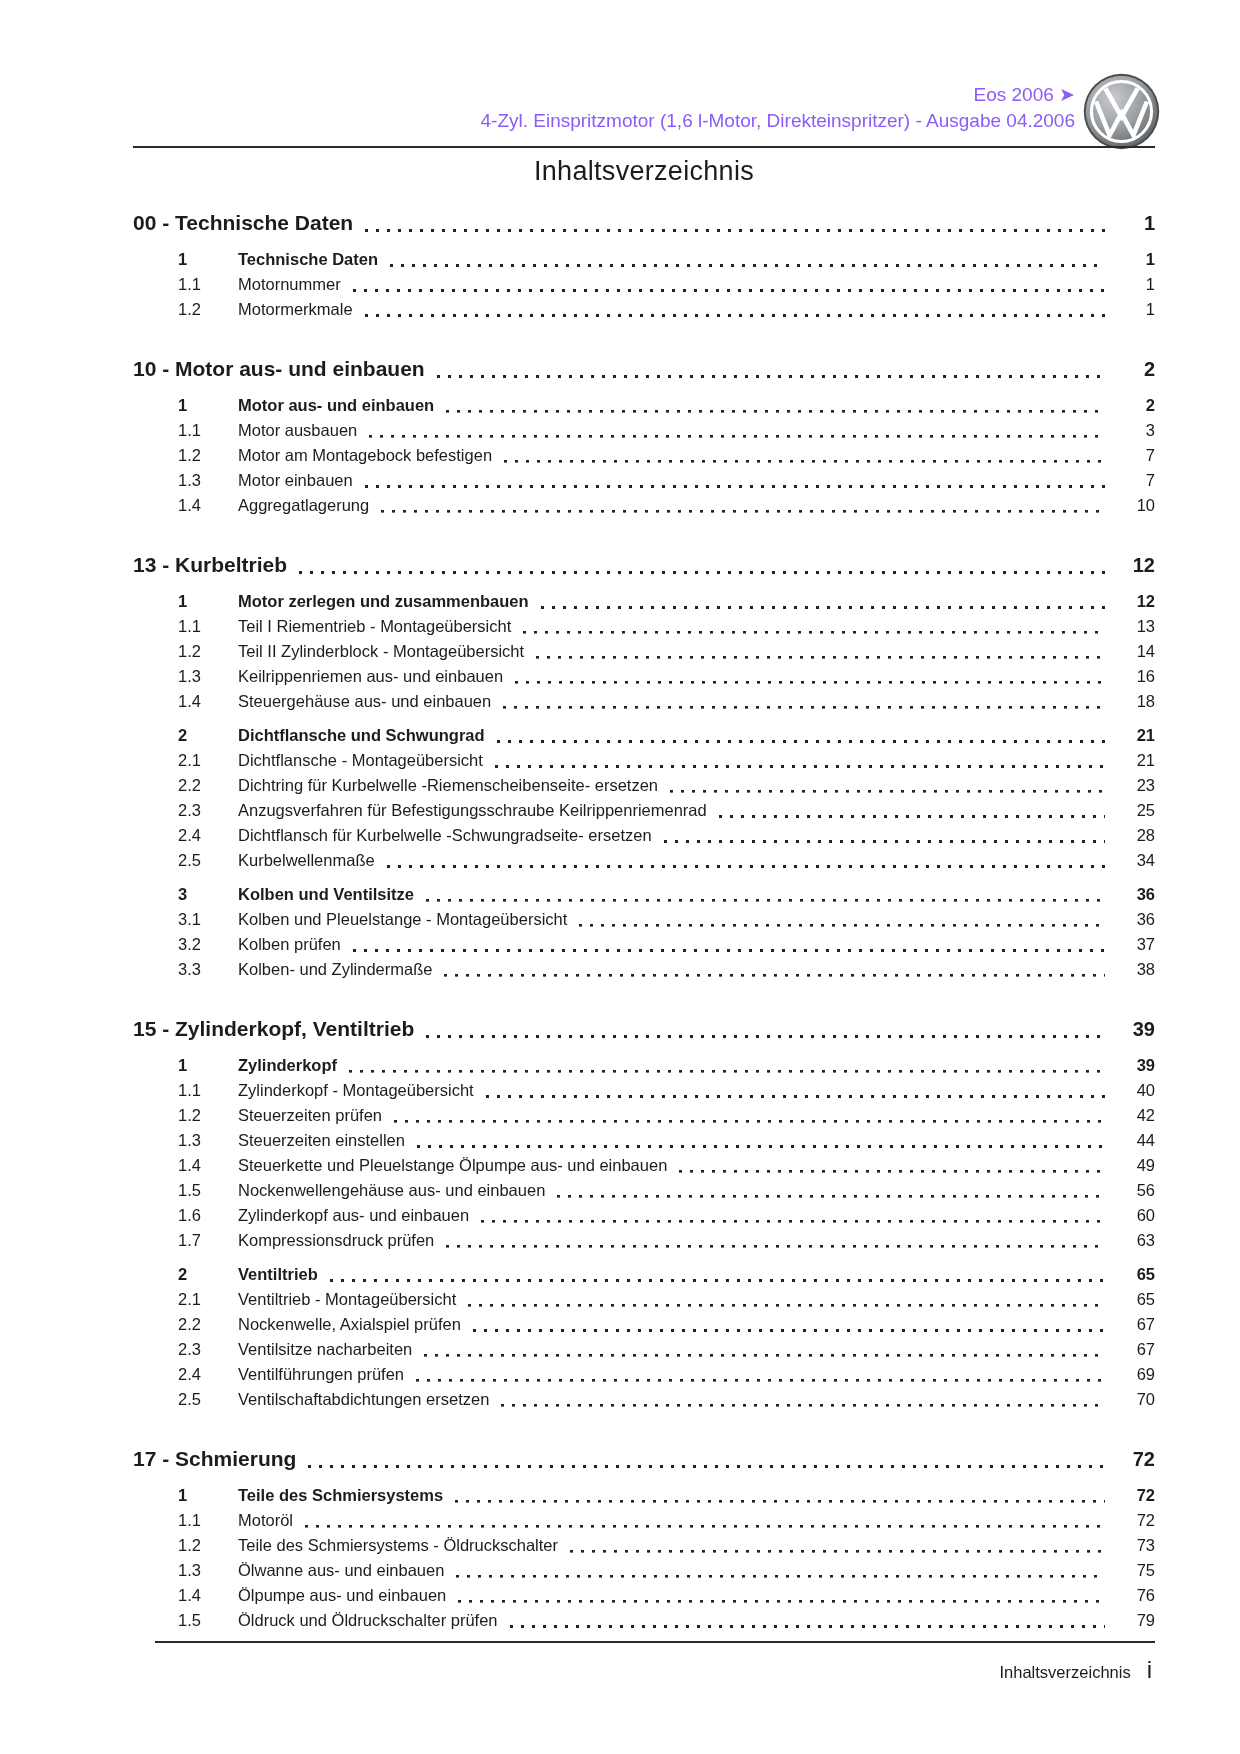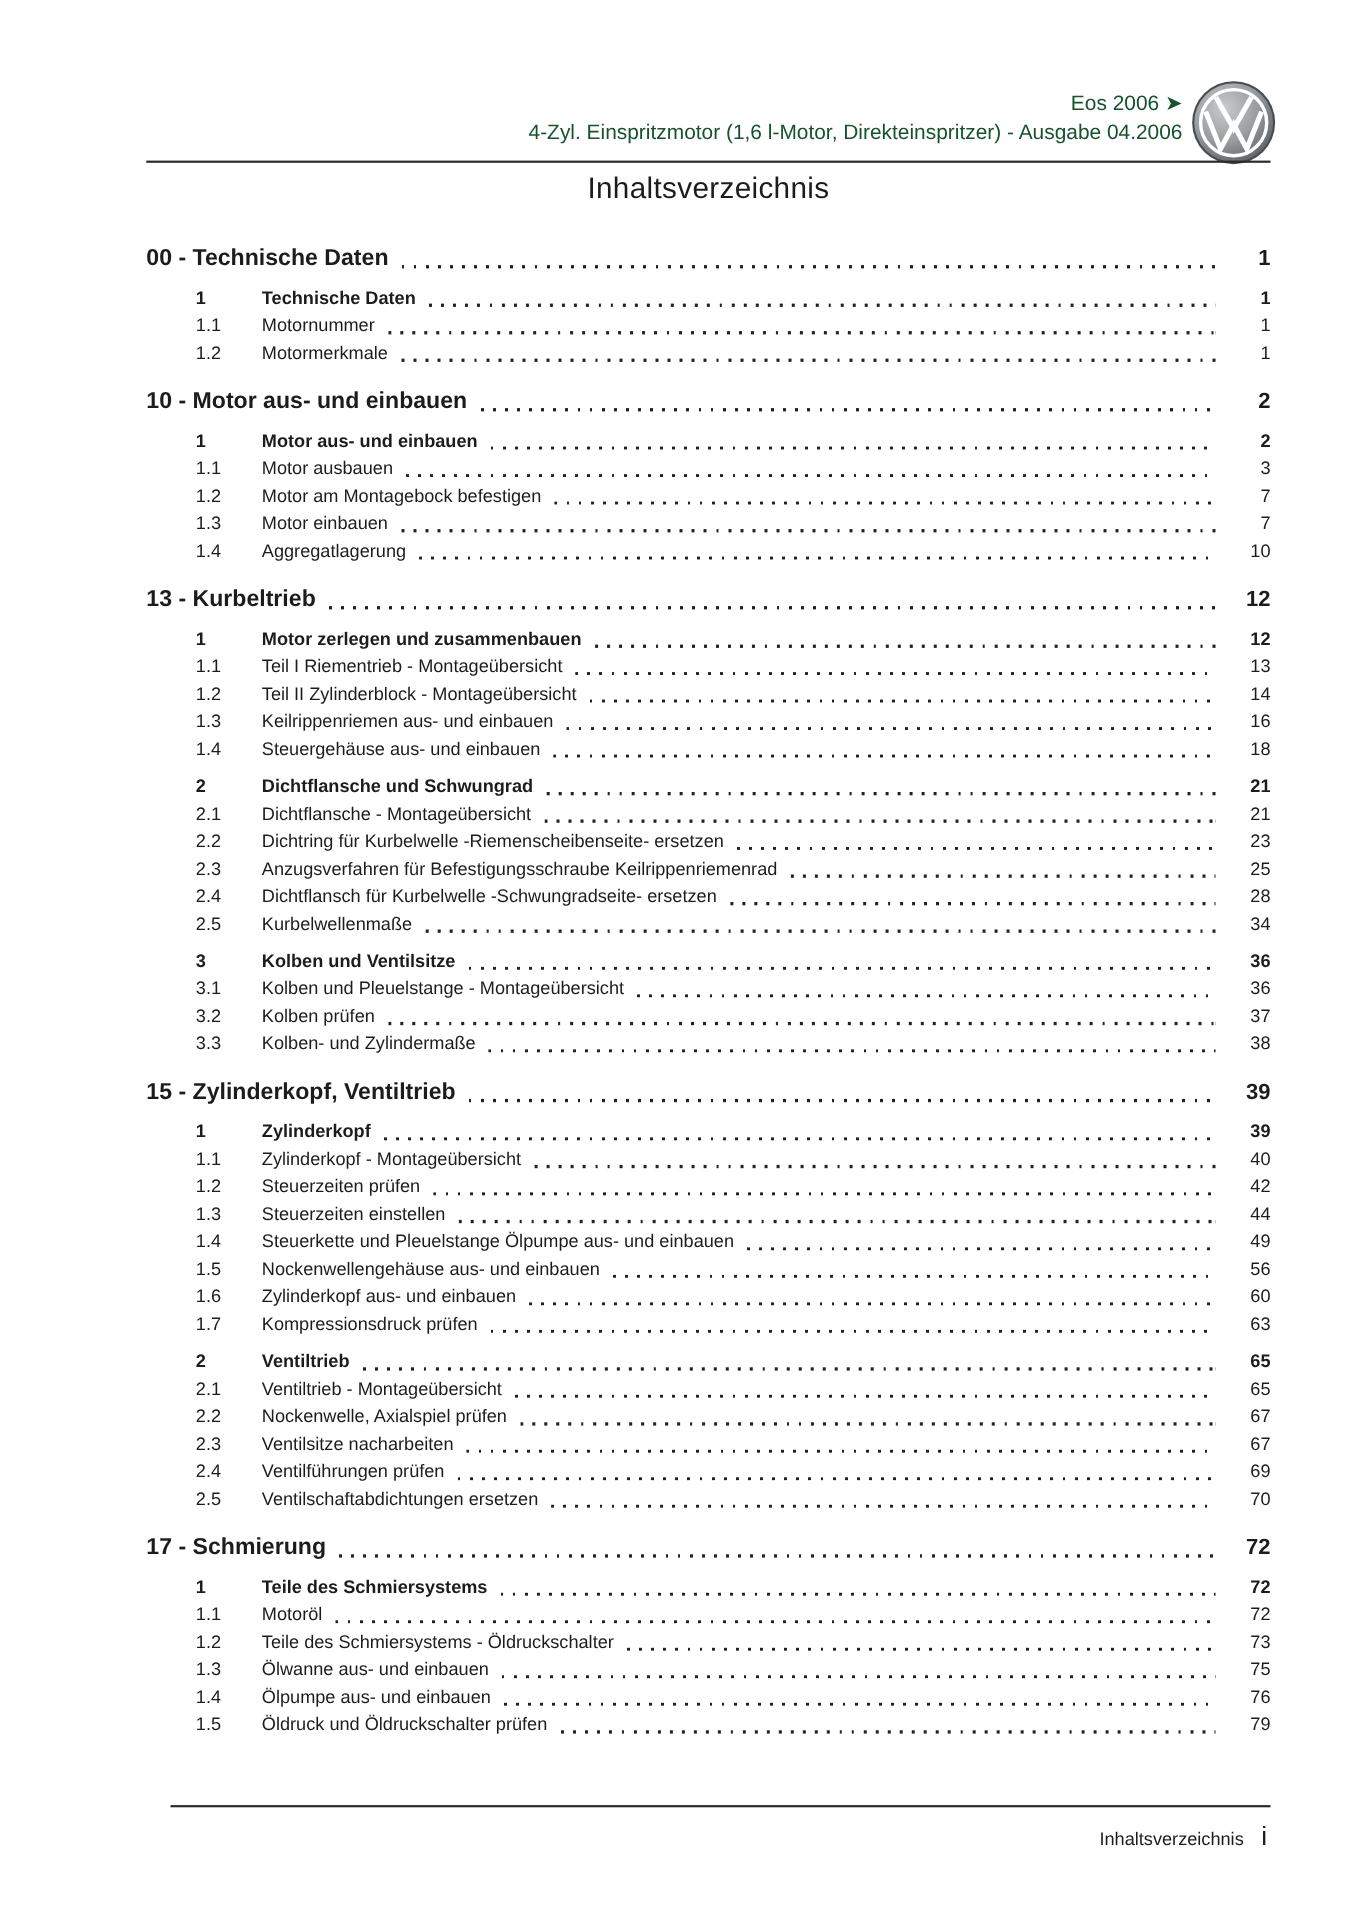--- a/index.html
+++ b/index.html
@@ -4,33 +4,33 @@
 <style>
   html,body { margin:0; padding:0; background:#ffffff; }
   .page {
     position:relative; width:1240px; height:1754px; margin:0 auto;
     background:#ffffff; color:#1c1c1c;
     font-family:"Liberation Sans","DejaVu Sans",sans-serif;
     overflow:hidden;
   }
   .header-text {
     position:absolute; top:82px; right:165px; text-align:right;
-    font-size:19px; line-height:26px; white-space:nowrap; color:#14532d;
+    font-size:19px; line-height:26px; white-space:nowrap; color:#8b5cf6;
   }
   .rule { position:absolute; height:2px; background:#2b2b2b; }
   .header-rule { top:146px; left:133px; width:1022px; }
   .footer-rule { top:1641px; left:155px; width:1000px; }
   .logo { position:absolute; top:73px; left:1083px; width:77px; height:77px; }
   .page-title {
     position:absolute; top:156px; left:133px; width:1022px;
     text-align:center; font-size:27px; font-weight:400; letter-spacing:0.3px;
   }
   .toc { position:absolute; top:208px; left:133px; width:1022px; }
-  .chapter { margin-top:16px; }
-  .chapter:first-child { margin-top:12px; }
+  .chapter { margin-top:32px; }
+  .chapter:first-child { margin-top:0; }
   .row { display:flex; align-items:baseline; white-space:nowrap; }
   .chapter-row { font-size:21px; line-height:30px; margin-bottom:7px; font-weight:700; }
   .chapter-row .pg { font-size:20px; font-weight:700; }
   .entry-row { font-size:16.5px; line-height:25px; padding-left:45px; }
   .entry-row.bold { font-weight:700; margin-top:9px; }
   .entry-row .num { flex:none; width:60px; }
   .pg { flex:none; width:38px; text-align:right; }
   .dots {
     flex:1; height:3px; align-self:flex-end; margin:0 12px 6px 12px;
     background-image:repeating-linear-gradient(to right,#222 0,#222 2.6px,transparent 2.6px,transparent 11px);

